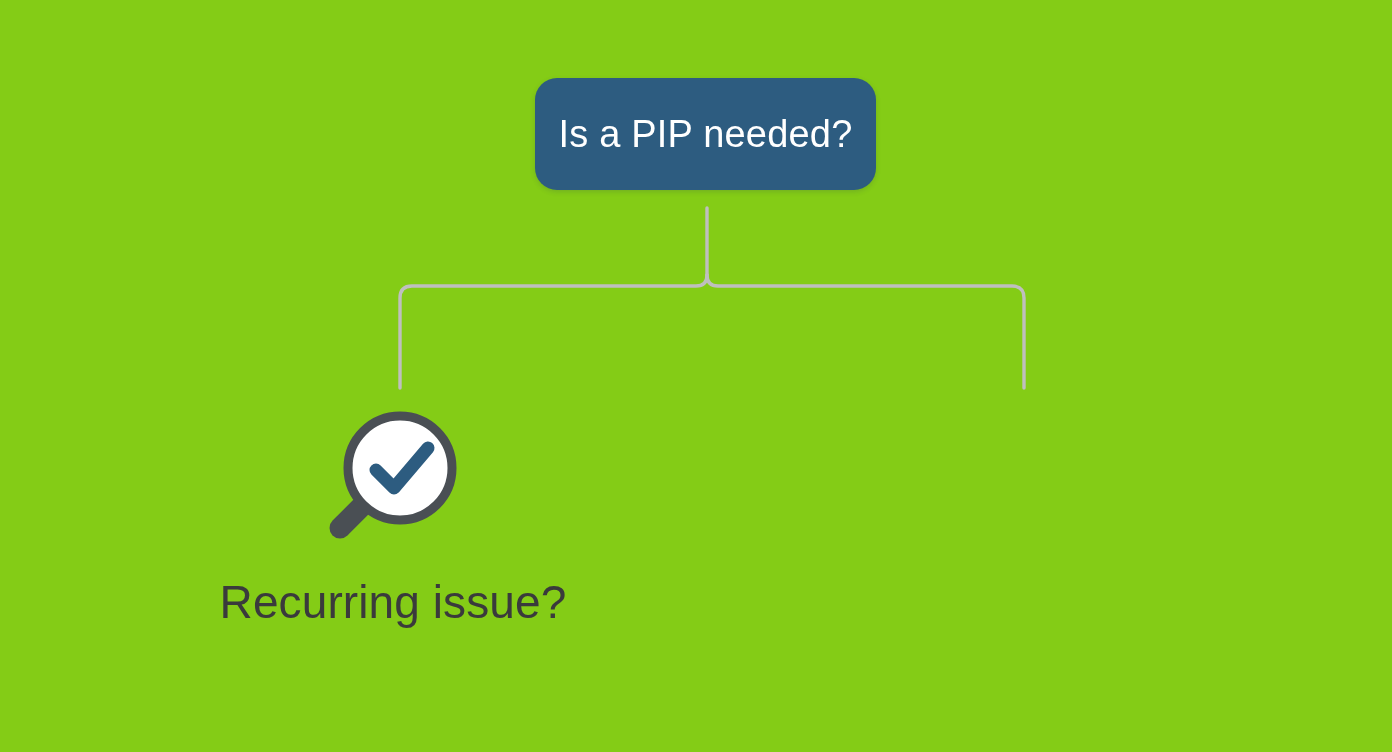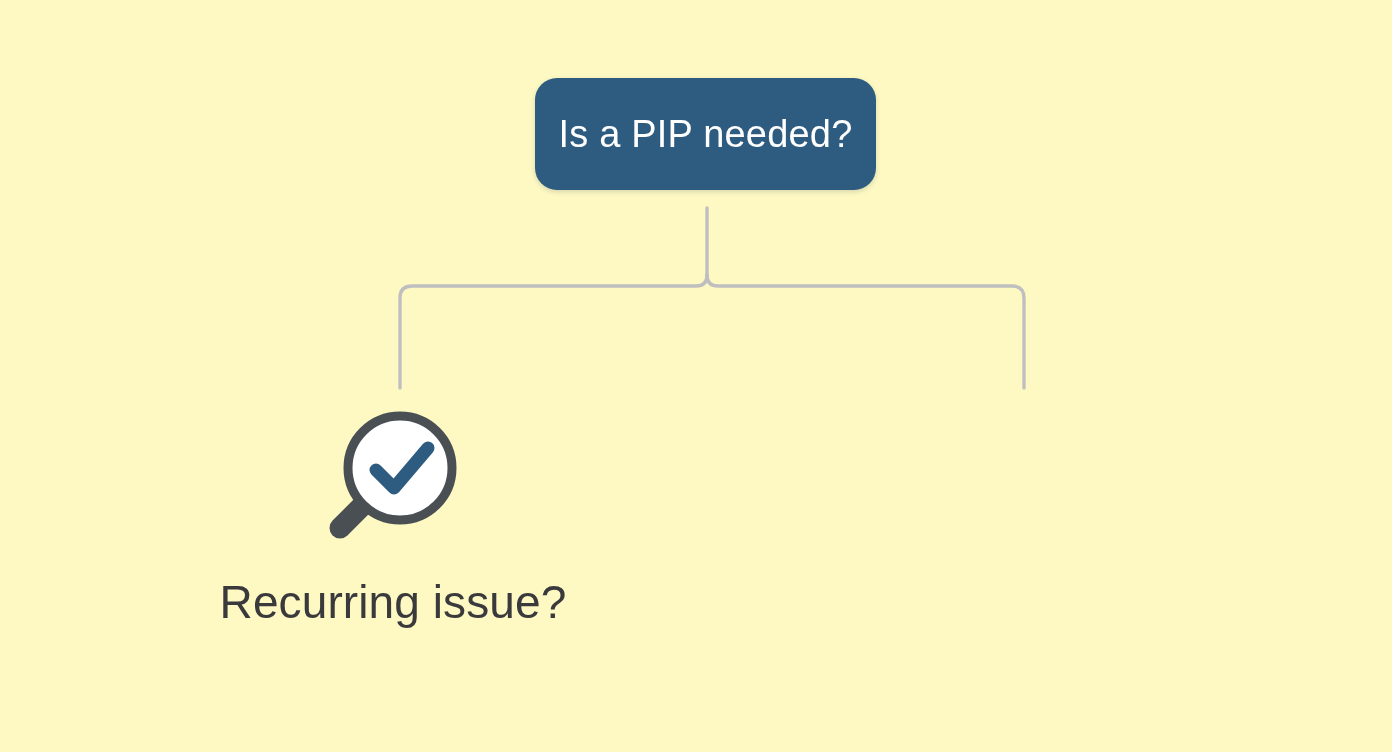--- a/index.html
+++ b/index.html
@@ -10,21 +10,21 @@
     width: 1392px;
     height: 752px;
     background: #fdfdfd;
     font-family: "Liberation Sans", sans-serif;
     overflow: hidden;
   }
   #diagram {
     position: relative;
     width: 1392px;
     height: 752px;
-    background: #fef9c3;
+    background: #84cc16;
   }
   .connectors {
     position: absolute;
     left: 0;
     top: 0;
     width: 1392px;
     height: 752px;
     pointer-events: none;
   }
 

